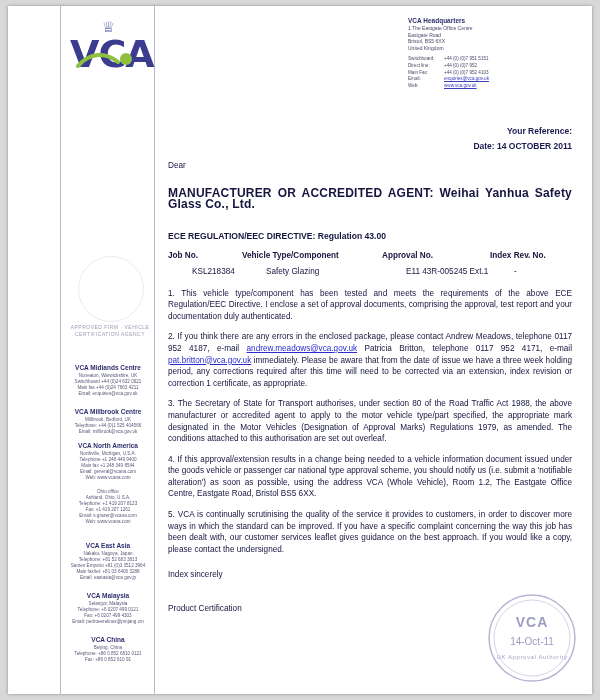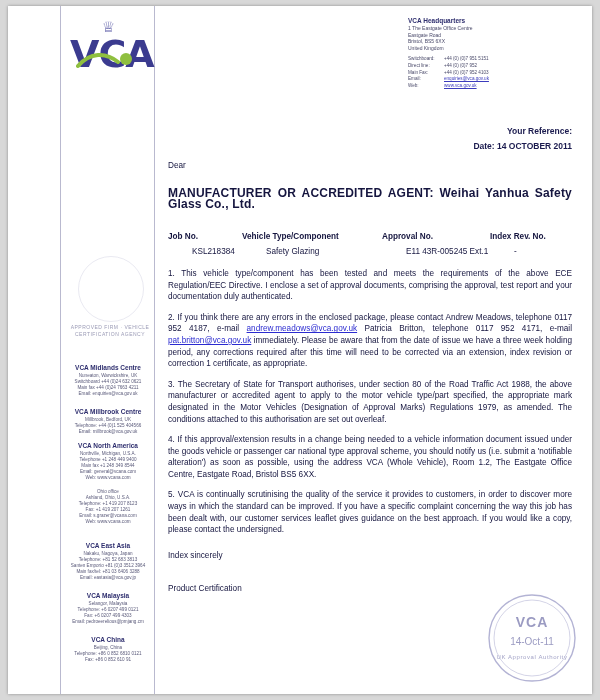--- a/index.html
+++ b/index.html
@@ -244,20 +244,21 @@
     <div class="yourref">
       <div>Your Reference:</div>
       <div>Date: 14 OCTOBER 2011</div>
     </div>
 
     <div class="content">
       <p class="dear">Dear</p>
 
       <p class="manu">MANUFACTURER OR ACCREDITED AGENT:  Weihai Yanhua Safety Glass Co., Ltd.</p>
 
+      <p class="heading">ECE REGULATION/EEC DIRECTIVE: Regulation 43.00</p>
 
       <div class="tbl">
         <div class="hrow">
           <span class="c1">Job No.</span>
           <span class="c2">Vehicle Type/Component</span>
           <span class="c3">Approval No.</span>
           <span class="c4">Index Rev. No.</span>
         </div>
         <div class="drow">
           <span class="c1">KSL218384</span>

